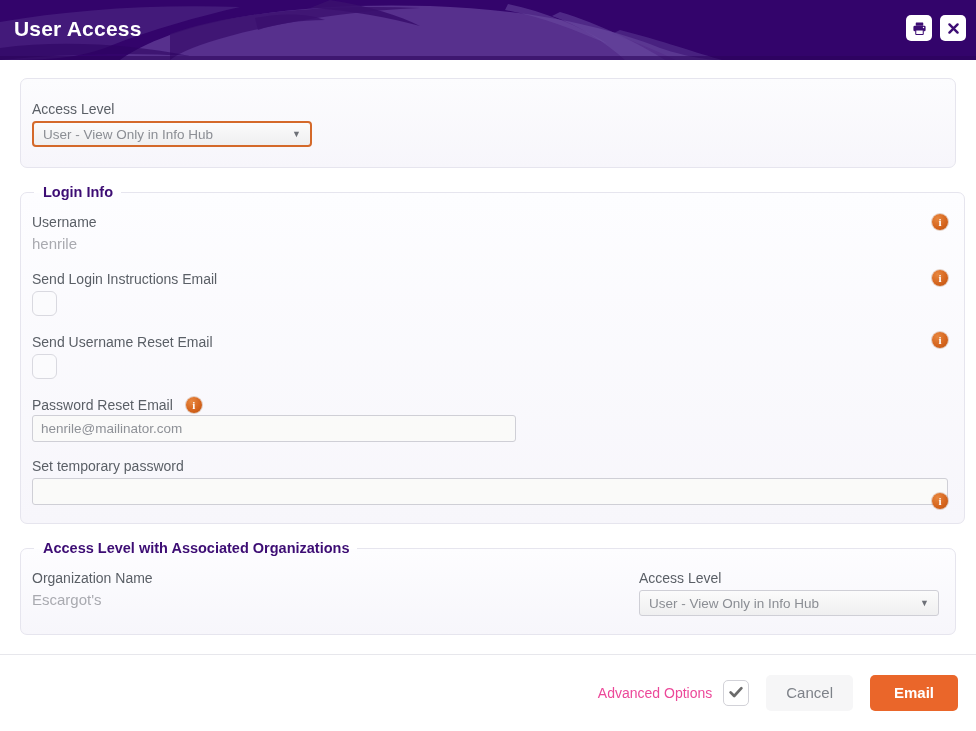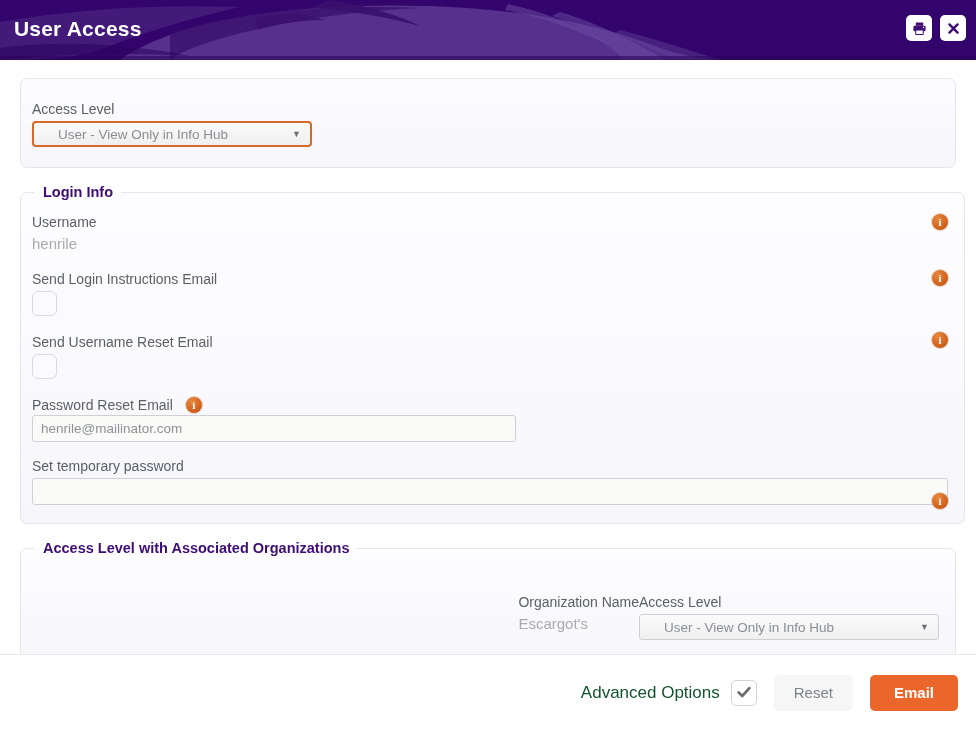--- a/index.html
+++ b/index.html
@@ -167,40 +167,39 @@
     cursor: pointer;
     user-select: none;
   }
   .sel.focused {
     border: 2px solid #d4692a;
     border-radius: 4px;
   }
   .sel-text {
     font-size: 13.5px;
     color: #8b8e94;
-    padding-left: 24px;
+    padding-left: 9px;
     white-space: nowrap;
     overflow: hidden;
     text-overflow: ellipsis;
     flex: 1;
   }
   .sel-arrow {
     font-size: 9px;
     color: #6d7077;
     padding: 0 9px 0 4px;
   }
   .sel-main  { width: 280px; }
   .sel-org   { width: 300px; }
 
   
   .org-row {
     display: flex;
-    justify-content: flex-end;
+    justify-content: space-between;
     align-items: flex-start;
-    margin-top: 24px;
   }
   .org-right { width: 300px; }
 
   
   .footer-divider {
     position: absolute;
     left: 0; right: 0;
     top: 654px;
     height: 1px;
     background: #e7e7ec;
@@ -211,22 +210,22 @@
     top: 655px;
     bottom: 0;
     display: flex;
     align-items: center;
     justify-content: flex-end;
     padding-right: 18px;
     gap: 9px;
     background: #ffffff;
   }
   .adv-label {
-    font-size: 17px;
-    color: #14532d;
+    font-size: 14px;
+    color: #ec4899;
     margin-right: 2px;
     margin-left: 14px;
   }
   .adv-cbox {
     width: 26px; height: 26px;
     border: 1px solid #d2d2d8;
     border-radius: 5px;
     background: #ffffff;
     display: flex;
     align-items: center;
@@ -357,15 +356,15 @@
 
 <div class="footer">
   <span class="adv-label">Advanced Options</span>
   <span class="adv-cbox">
     <span>
       <svg width="16" height="16" viewBox="0 0 16 16">
         <path d="M2.6 8.4 L6.2 12 L13.4 4.2" stroke="#6b6b6b" stroke-width="2.7" fill="none" stroke-linecap="round" stroke-linejoin="round"></path>
       </svg>
     </span>
   </span>
-  <button class="btn btn-cancel">Reset</button>
+  <button class="btn btn-cancel">Cancel</button>
   <button class="btn btn-done">Email</button>
 </div>
 
 </body></html>

